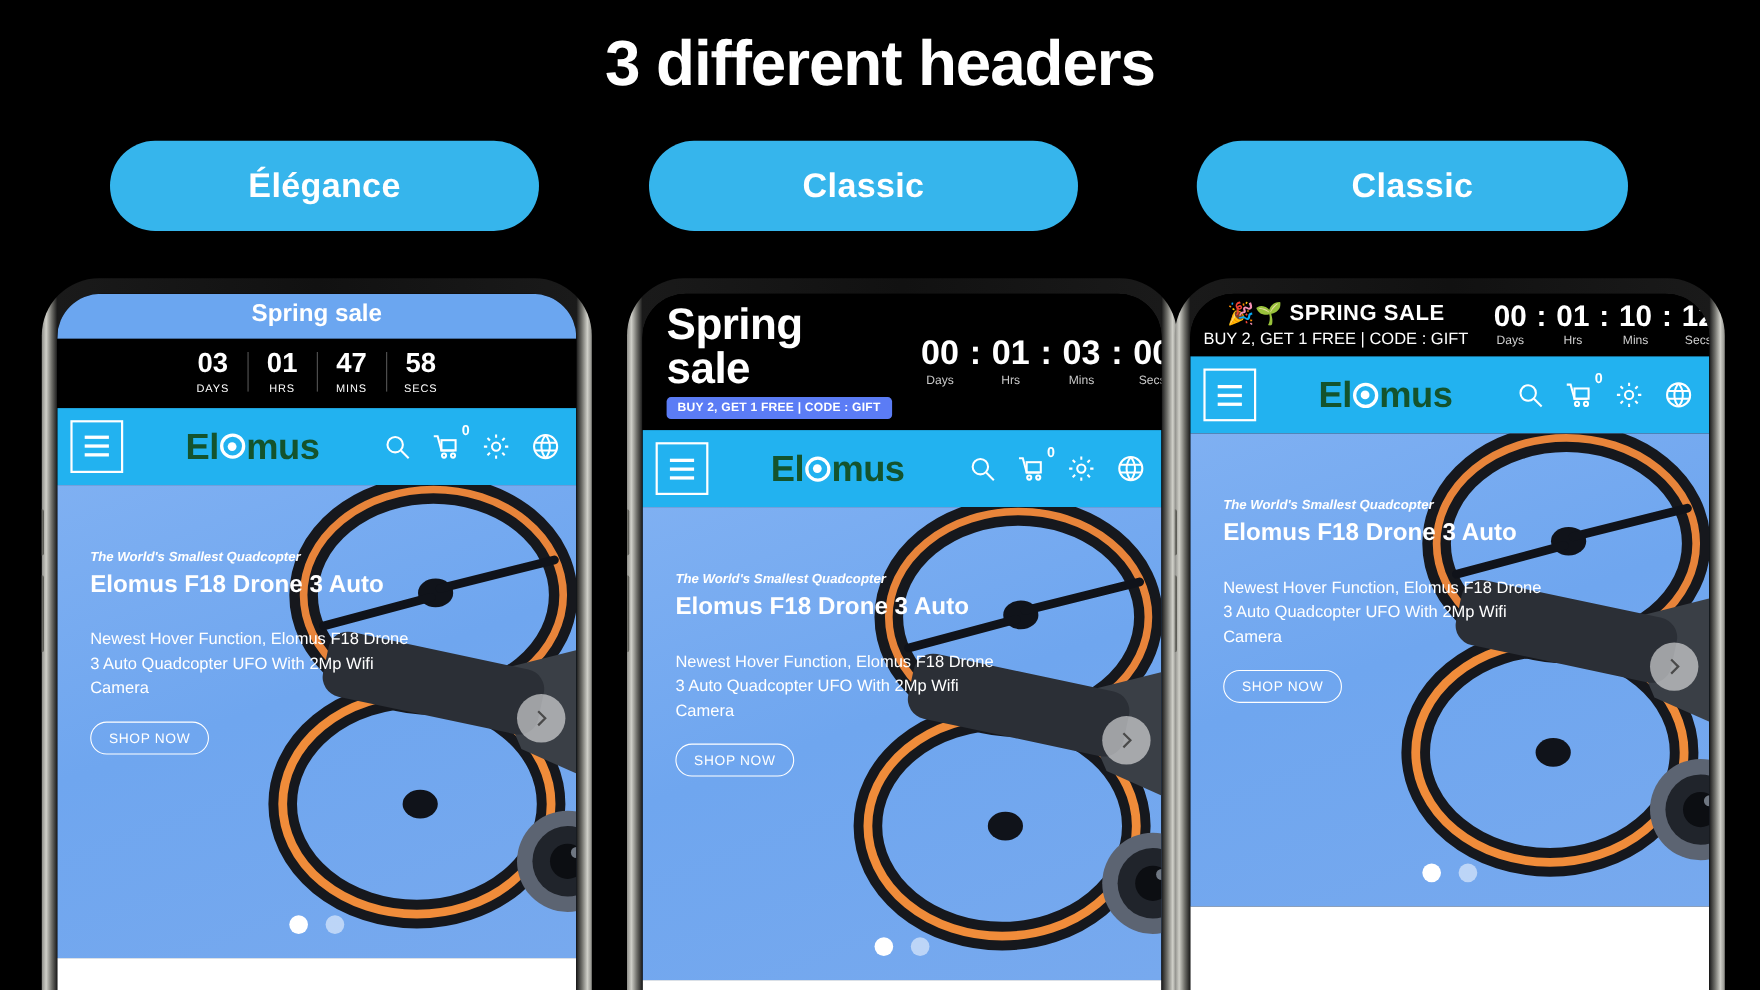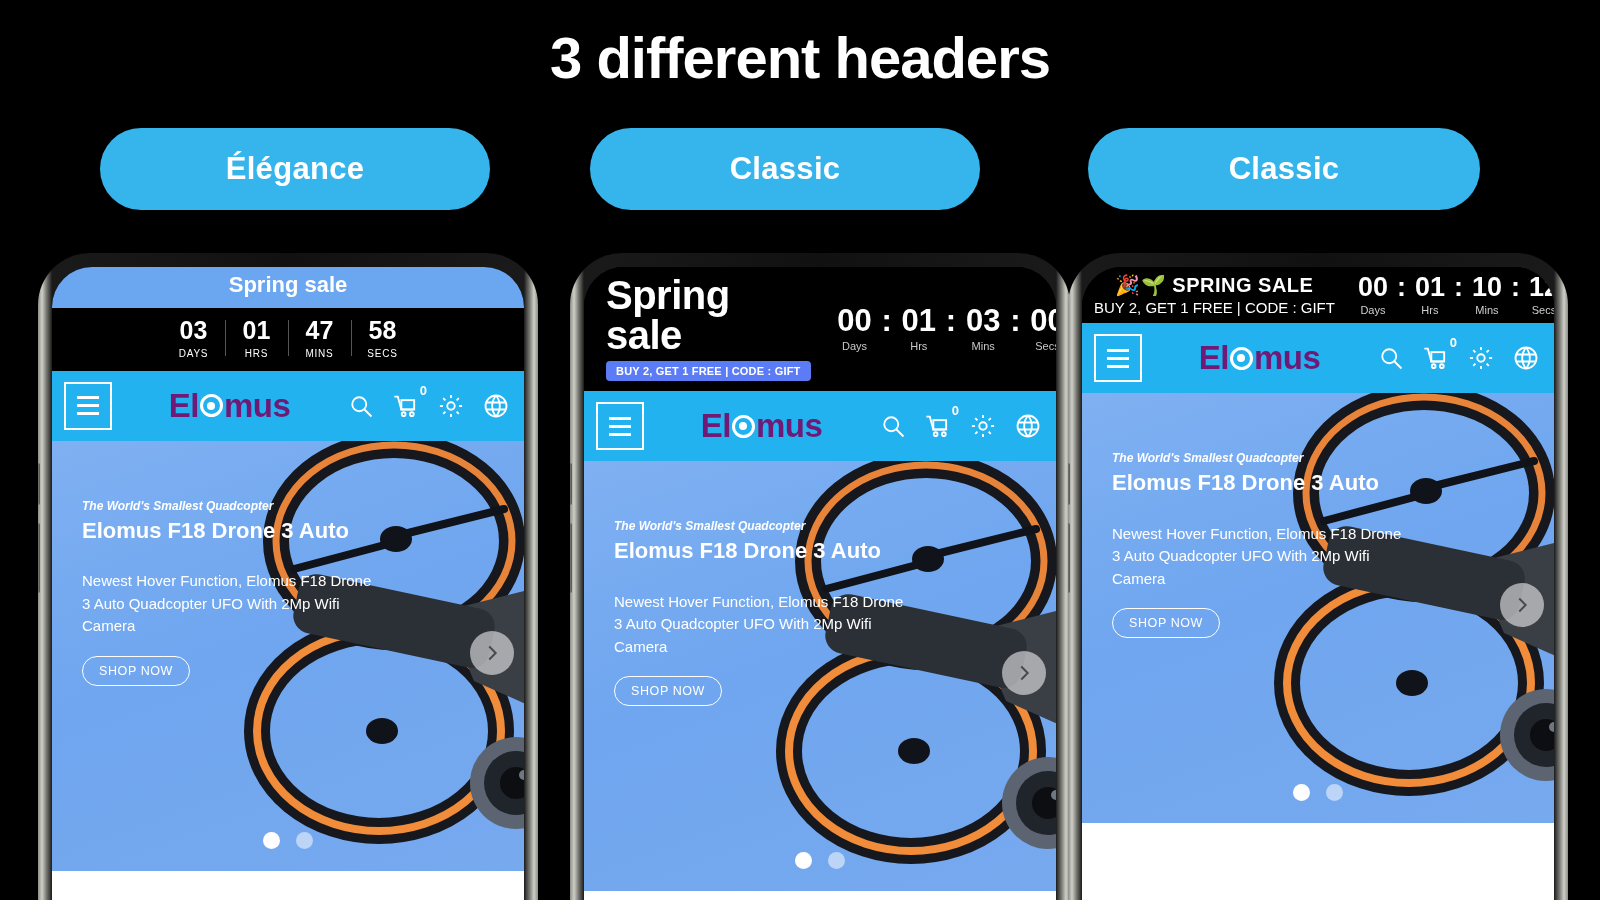--- a/index.html
+++ b/index.html
@@ -86,21 +86,21 @@
   .promo-cls .lbl{ color:#cfcfcf; font-size:11px; margin-top:3px; }
   .promo-cls .colon{ color:#fff; font-size:27px; font-weight:bold; line-height:1; }
 
   
   .navbar{ background:#22b2f0; height:70px; display:flex; align-items:center;
            padding:0 12px; position:relative; }
   .hamburger{ width:48px; height:48px; border:2px solid #fff; display:flex;
               flex-direction:column; justify-content:center; align-items:center; gap:5px; flex:0 0 auto; }
   .hamburger i{ display:block; width:22px; height:3px; background:#fff; }
   .brand{ flex:1 1 auto; display:flex; align-items:center; justify-content:center;
-          color:#701a75; font-size:33px; font-weight:bold; letter-spacing:-.5px; }
+          color:#14532d; font-size:33px; font-weight:bold; letter-spacing:-.5px; }
   .brand .dot{ display:inline-block; width:23px; height:23px; border-radius:50%;
                border:3px solid #fff; position:relative; margin:0 1px; }
   .brand .dot::after{ content:""; position:absolute; left:50%; top:50%;
                transform:translate(-50%,-50%); width:8px; height:8px; border-radius:50%; background:#fff; }
   .navicons{ display:flex; align-items:center; gap:17px; flex:0 0 auto; padding-right:2px; }
   .navicons .ic{ position:relative; width:28px; height:28px; color:#fff; }
   .navicons svg{ width:28px; height:28px; display:block; }
   .cart-badge{ position:absolute; top:-9px; right:-7px; color:#fff; font-size:13px; font-weight:bold; }
 
   

